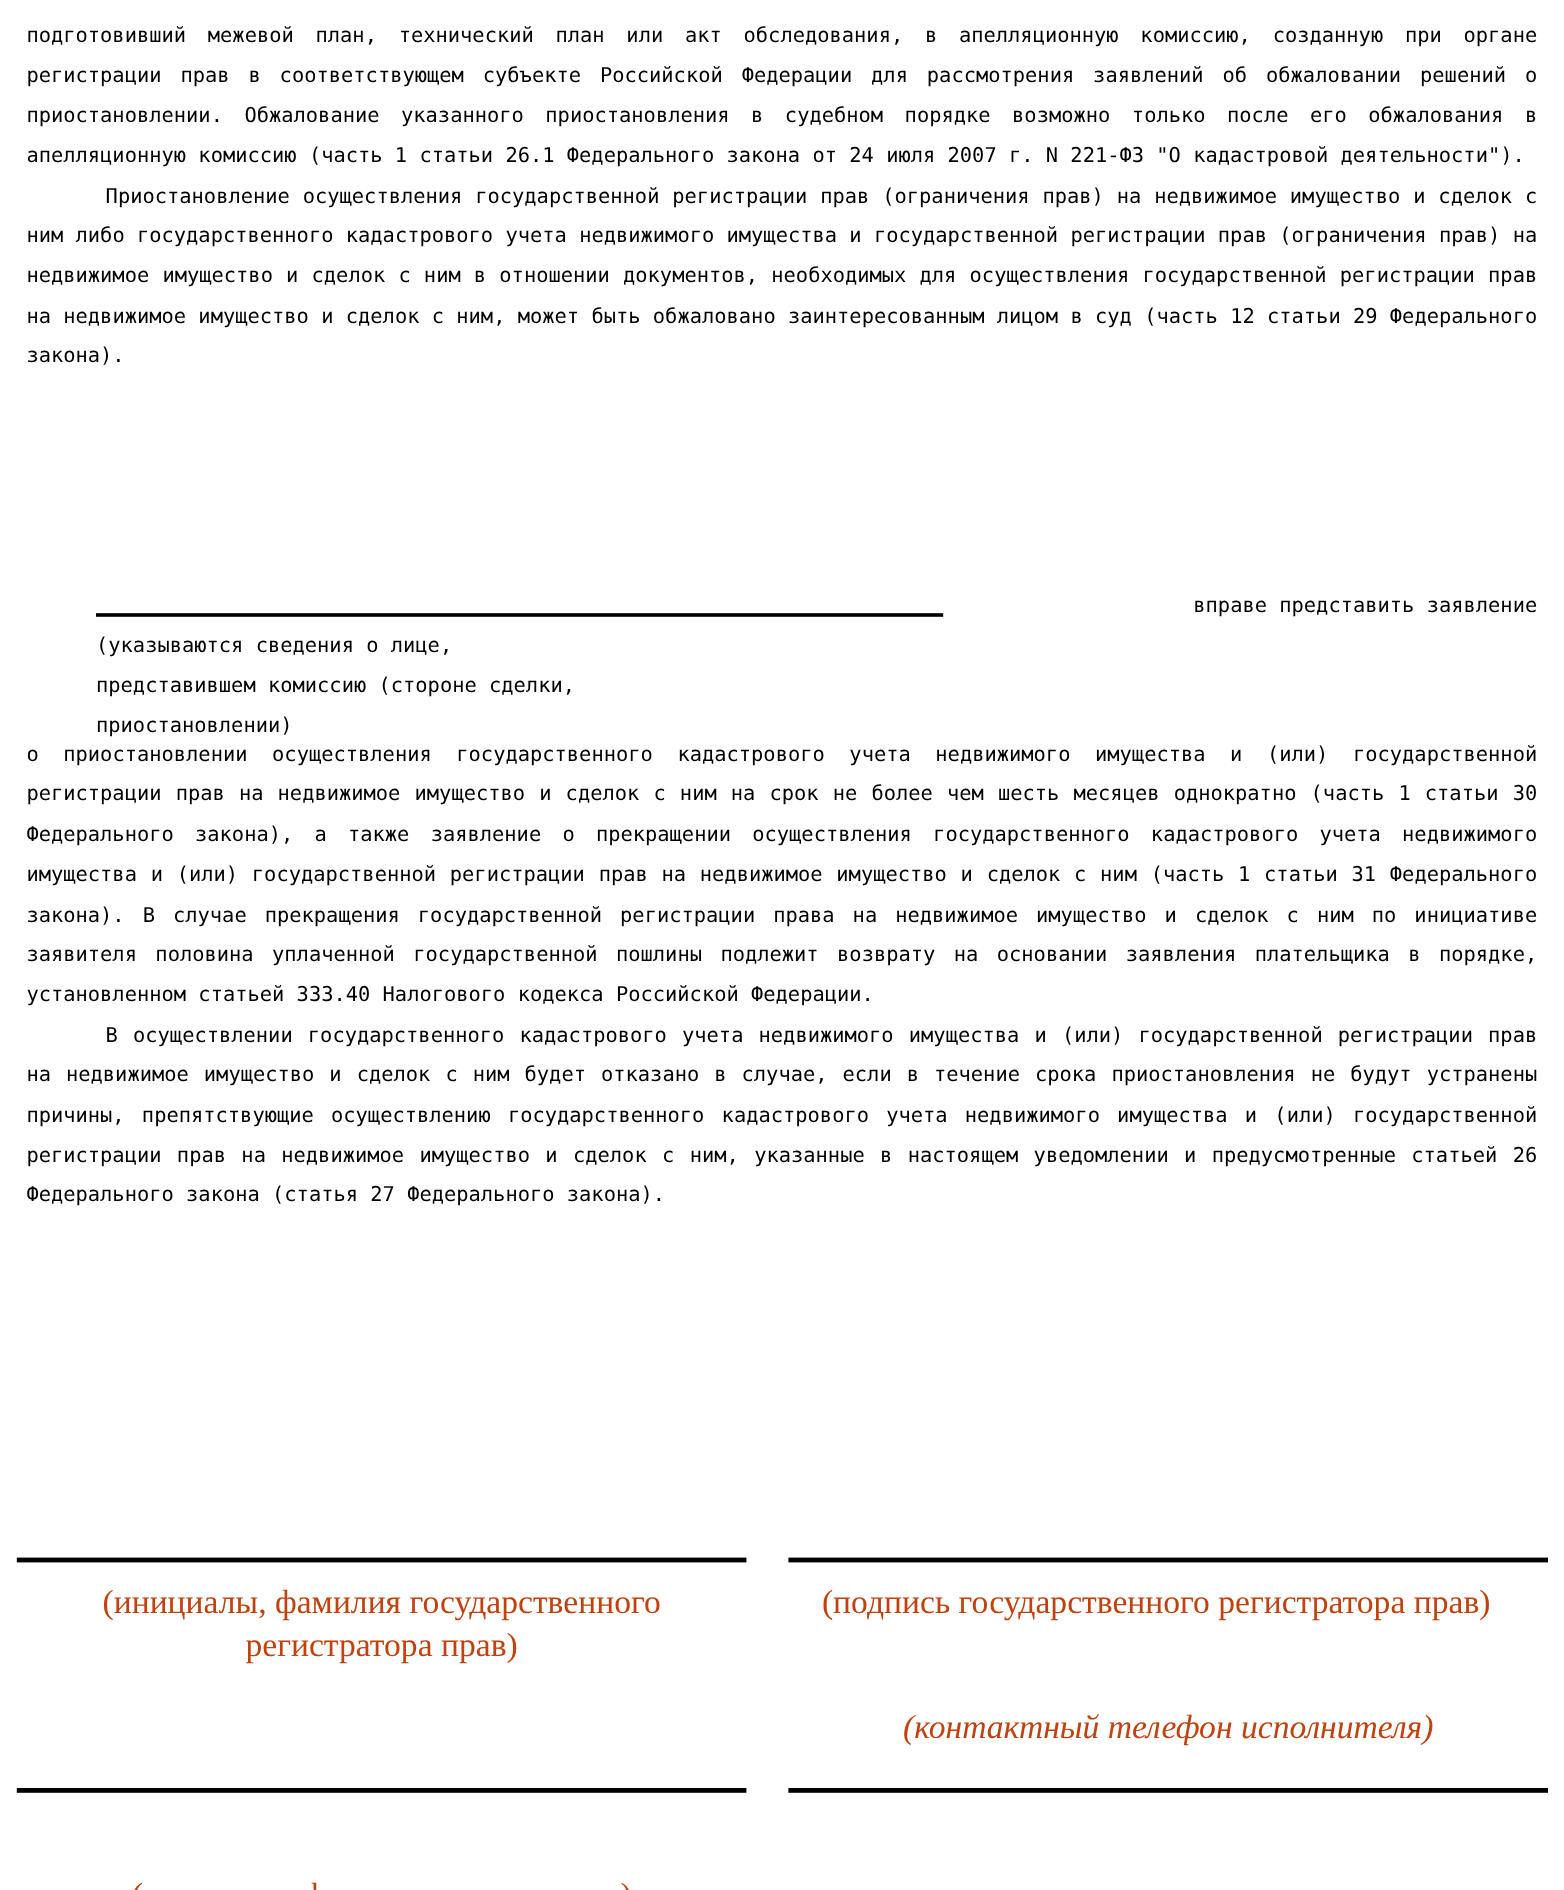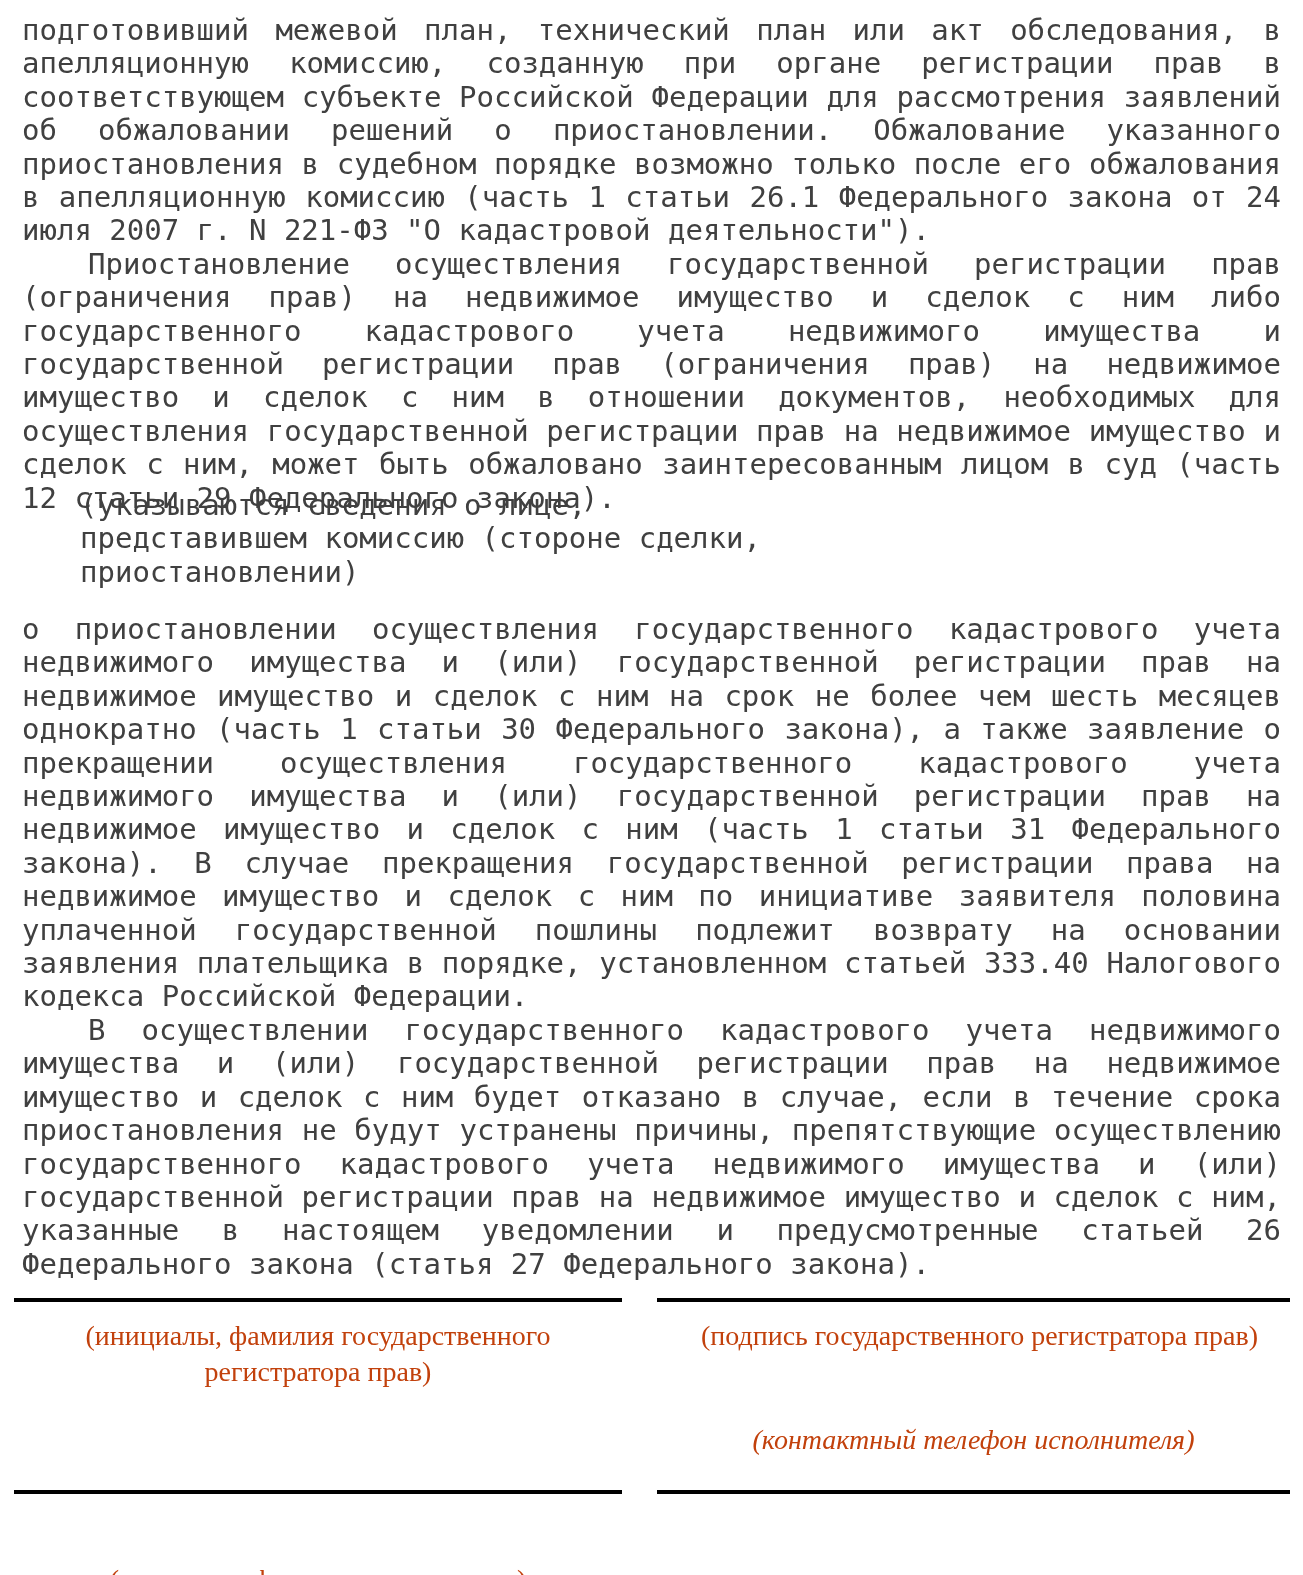--- a/index.html
+++ b/index.html
@@ -18,24 +18,24 @@
     color: #000000;
   }
 
   
   .doc-body {
     position: absolute;
     left: 22px;
     top: 14px;
     width: 1259px;
     font-family: "DejaVu Sans Mono", "Liberation Mono", monospace;
-    font-size: 29px;
+    font-size: 17px;
     line-height: 33.4px;
     letter-spacing: 0px;
-    color: #404040;
+    color: #000000;
   }
 
   .para {
     text-align: justify;
     text-align-last: left;
     margin: 0;
     padding: 0;
     text-indent: 66px;
     hyphens: none;
     word-spacing: 0;
@@ -97,35 +97,39 @@
 <body>
 
 <div id="page">
 
   <div class="doc-body" style="top:14px;">
     <p class="para noindent">подготовивший межевой план, технический план или акт обследования, в апелляционную комиссию, созданную при органе регистрации прав в соответствующем субъекте Российской Федерации для рассмотрения заявлений об обжаловании решений о приостановлении. Обжалование указанного приостановления  в судебном порядке возможно только после его обжалования в апелляционную  комиссию (часть 1 статьи 26.1 Федерального закона от 24 июля 2007 г. N 221-ФЗ "О кадастровой деятельности").</p>
     <p class="para">Приостановление осуществления государственной регистрации прав (ограничения прав) на недвижимое имущество и сделок с ним либо государственного кадастрового учета недвижимого имущества и государственной регистрации прав (ограничения прав) на недвижимое имущество и сделок с ним в отношении документов, необходимых для осуществления государственной регистрации прав на недвижимое имущество и сделок с ним, может быть обжаловано заинтересованным лицом в суд (часть 12 статьи 29 Федерального закона).</p>
   </div>
 
   <div class="doc-body" style="top:489px;">
+    <div class="fill-row">
+      <span class="blank-rule"></span>
+      <span class="fill-tail">вправе представить заявление</span>
+    </div>
     <p class="caption-line">(указываются сведения о лице,</p>
     <p class="caption-line">представившем комиссию (стороне сделки,</p>
     <p class="caption-line">приостановлении)</p>
   </div>
 
   <div class="doc-body" style="top:613px;">
     <p class="para noindent">о приостановлении осуществления государственного кадастрового учета недвижимого имущества и (или) государственной регистрации прав на недвижимое имущество и сделок с  ним на срок не более чем шесть месяцев однократно (часть 1 статьи 30 Федерального закона), а также заявление о прекращении осуществления государственного кадастрового учета недвижимого имущества и (или) государственной регистрации прав на недвижимое имущество и сделок с ним (часть 1 статьи 31 Федерального закона). В случае прекращения государственной регистрации права  на недвижимое имущество и сделок с ним по инициативе заявителя половина уплаченной государственной пошлины подлежит возврату на  основании заявления плательщика в порядке, установленном статьей 333.40 Налогового кодекса Российской Федерации.</p>
     <p class="para">В осуществлении государственного кадастрового учета недвижимого имущества и (или) государственной регистрации прав на недвижимое имущество и сделок с ним будет отказано в случае, если в течение срока приостановления не будут устранены причины, препятствующие осуществлению государственного кадастрового учета недвижимого имущества и (или) государственной регистрации прав  на недвижимое имущество и сделок с ним, указанные в настоящем уведомлении и предусмотренные статьей 26 Федерального закона (статья 27 Федерального закона).</p>
   </div>
 
   <span class="sig-rule" style="left:14px; top:1298px; width:608px;"></span>
   <div class="sig-caption" style="left:14px; top:1318px; width:608px;">(инициалы, фамилия государственного регистратора прав)</div>
 
   <span class="sig-rule" style="left:657px; top:1298px; width:633px;"></span>
-  <div class="sig-caption" style="left:663px; top:1318px; width:633px;">(подпись государственного регистратора прав)</div>
+  <div class="sig-caption" style="left:647px; top:1318px; width:633px;">(подпись государственного регистратора прав)</div>
 
   <span class="sig-rule" style="left:14px; top:1490px; width:608px;"></span>
   <div class="sig-caption" style="left:14px; top:1562px; width:608px;">(инициалы, фамилия исполнителя)</div>
 
   <span class="sig-rule" style="left:657px; top:1490px; width:633px;"></span>
   <div class="sig-caption" style="left:657px; top:1422px; width:633px;font-style:italic;">(контактный телефон исполнителя)</div>
 
 </div>
 
 </body></html>

